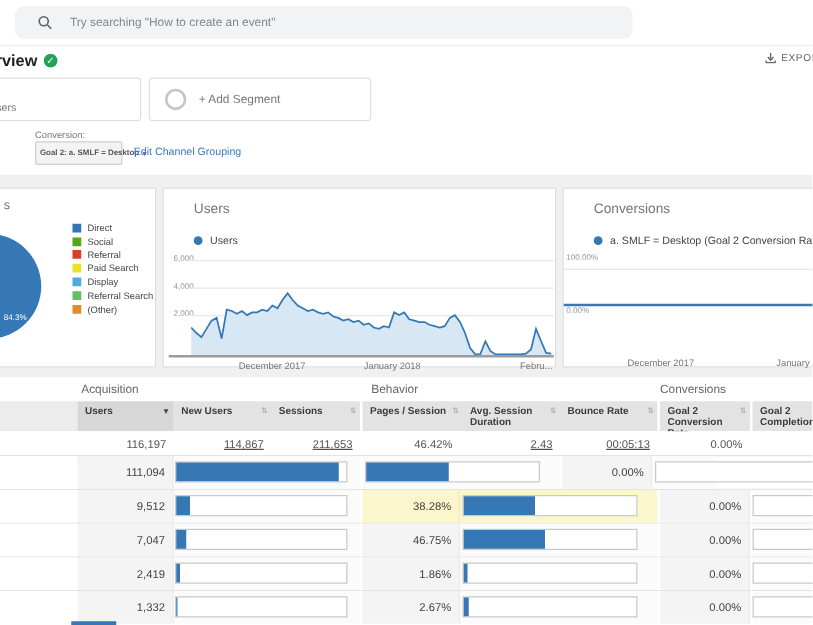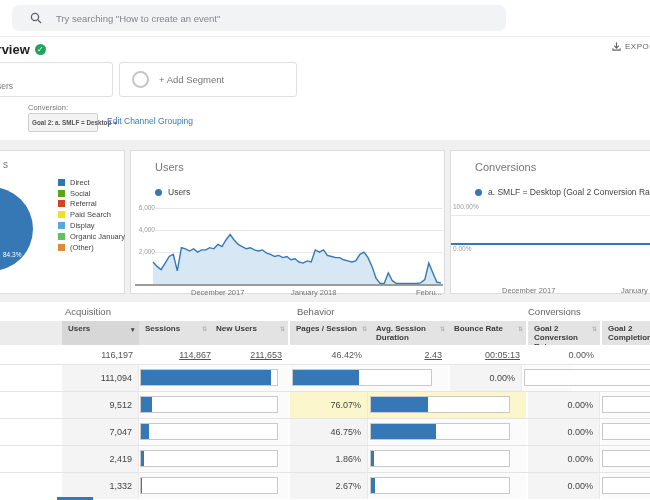--- a/index.html
+++ b/index.html
@@ -202,21 +202,21 @@
     <span class="lb">Paid Search</span>
   </div>
 
   <div class="pl-item">
     <span class="sw" style="background: rgb(85, 170, 221);"></span>
     <span class="lb">Display</span>
   </div>
 
   <div class="pl-item">
     <span class="sw" style="background: rgb(103, 189, 99);"></span>
-    <span class="lb">Organic January</span>
+    <span class="lb">Referral Search</span>
   </div>
 
   <div class="pl-item">
     <span class="sw" style="background: rgb(224, 139, 46);"></span>
     <span class="lb">(Other)</span>
   </div>
 </div>
   </div>
 
   <div class="panel" id="panel-users">
@@ -263,26 +263,26 @@
     <span id="grp-conv">Conversions</span>
   </div>
 
   <div class="trow" id="headband">
     <div class="cell c-channel"></div>
     <div class="cell c-users">
       <span>Users</span>
       <span class="sorticon active">▼</span>
     </div>
     <div class="cell c-acqbar">
+      <div class="sub sub1a">
+        <span>New Users</span>
+        <span class="sorticon">⇅</span>
+      </div>
       <div class="sub sub2a">
         <span>Sessions</span>
-        <span class="sorticon">⇅</span>
-      </div>
-      <div class="sub sub1a">
-        <span>New Users</span>
         <span class="sorticon">⇅</span>
       </div>
     </div>
     <div class="cell c-sep"></div>
     <div class="cell c-behbar">
       <div class="sub sub1b">
         <span>Pages / Session</span>
         <span class="sorticon">⇅</span>
       </div>
       <div class="sub sub2b">
@@ -351,21 +351,21 @@
 
   <div class="trow">
     <div class="cell c-channel"></div>
     <div class="cell c-users num">9,512</div>
     <div class="cell c-acqbar">
       <div class="barbox">
             <div class="barfill" style="width: 8.2%;"></div>
           </div>
     </div>
     <div class="cell c-sep"></div>
-    <div class="cell c-bounce num hl">76.07%</div>
+    <div class="cell c-bounce num hl">38.28%</div>
     <div class="cell c-behbar hl">
       <div class="barbox">
             <div class="barfill" style="width: 41.3%;"></div>
           </div>
     </div>
     <div class="cell c-sep"></div>
     <div class="cell c-conv num">0.00%</div>
     <div class="cell c-sep"></div>
     <div class="cell c-compbar">
       <div class="barbox">

